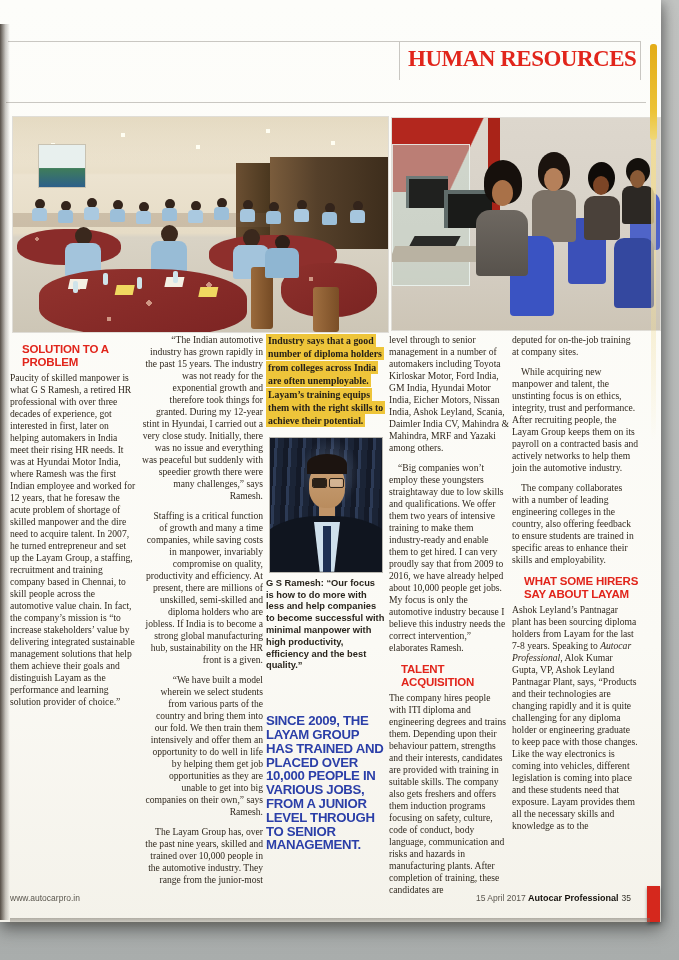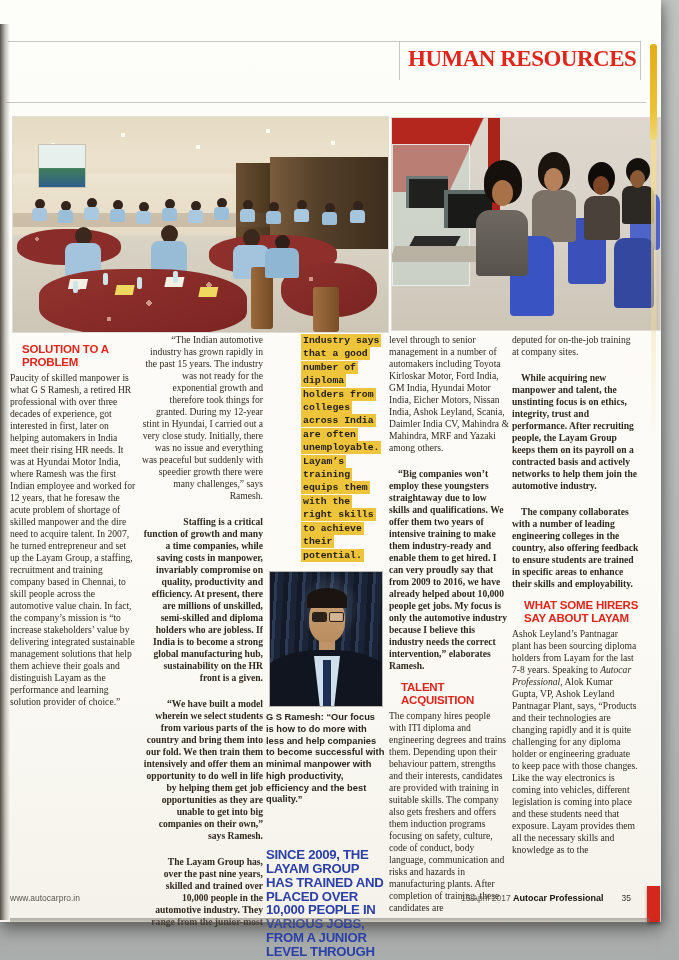--- a/index.html
+++ b/index.html
@@ -109,33 +109,33 @@
   .pr-w3-hair{position:absolute;left:196px;top:44px;width:27px;height:32px;border-radius:50%;background:#0f0b08;}
   .pr-w3-face{position:absolute;left:201px;top:58px;width:16px;height:19px;border-radius:50%;background:#7c4526;}
   .pr-w3-body{position:absolute;left:192px;top:78px;width:36px;height:44px;border-radius:10px 10px 4px 4px;background:#4a413a;}
   .pr-m-hair{position:absolute;left:234px;top:40px;width:24px;height:26px;border-radius:50%;background:#14100c;}
   .pr-m-face{position:absolute;left:238px;top:52px;width:15px;height:18px;border-radius:50%;background:#8a5a36;}
   .pr-m-body{position:absolute;left:230px;top:68px;width:32px;height:38px;border-radius:8px 8px 3px 3px;background:#2c2824;}
   
   .col{position:absolute;top:334px;font-size:9.6px;line-height:12px;color:#31291f;text-align:left;}
   .col p{margin:0 0 0 0;}
   .col p + p{text-indent:9px;}
-  .col p.gap{margin-top:14px;font-weight:bold;}
+  .col p.gap{margin-top:8px;}
   .red-head{
     font-family:"Liberation Sans",sans-serif;font-weight:700;font-size:11.5px;line-height:12.5px;
     color:#e1251b;letter-spacing:-0.2px;margin:9px 0 4px 0;text-indent:0 !important;padding-left:12px;
   }
   .col-1{left:10px;width:128px;}
   .col-2{left:142px;width:121px;text-align:right;}
   .col-3{left:266px;width:119px;}
   .col-4{left:389px;width:120px;}
   .col-5{left:512px;width:127px;}
   
   .highlight-block{
-    font-family:Liberation Mono, monospace;font-weight:700;font-size:9.8px;line-height:13.4px;color:#262118;margin-left:35px;
+    font-family:Liberation Serif, serif;font-weight:700;font-size:9.8px;line-height:13.4px;color:#262118;
   }
   .highlight-block span{background:#eec53a;padding:1px 2px;box-decoration-break:clone;-webkit-box-decoration-break:clone;}
   .portrait{position:relative;width:112px;height:134px;margin:10px 0 6px 4px;overflow:hidden;
     background:
       repeating-linear-gradient(93deg,#141a28 0 5px,#2c3a55 5px 8px,#1b2436 8px 14px);
     box-shadow:0 0 0 1px rgba(120,115,105,.5);}
   .pt-glow{position:absolute;left:30px;top:0;width:60px;height:70px;background:radial-gradient(ellipse at center,rgba(150,170,200,.35),transparent 70%);}
   .pt-suit{position:absolute;left:-8px;top:78px;width:128px;height:60px;border-radius:45% 45% 0 0;background:#10151f;}
   .pt-shirt{position:absolute;left:44px;top:84px;width:26px;height:50px;background:#cfe0ec;clip-path:polygon(0 0,100% 0,78% 100%,22% 100%);}
   .pt-tie{position:absolute;left:53px;top:88px;width:8px;height:46px;background:#1d2f52;}
@@ -150,21 +150,21 @@
   .pullquote{
     margin-top:42px;
     font-family:"Liberation Sans",sans-serif;font-weight:800;font-size:13.2px;line-height:13.8px;
     color:#2b3fa8;letter-spacing:-0.3px;
   }
   .em-serif{font-style:italic;}
   
   .footer-left{position:absolute;left:10px;top:893px;font-family:"Liberation Sans",sans-serif;font-size:8.5px;color:#5a564e;}
   .footer-right{position:absolute;right:30px;top:893px;font-family:"Liberation Sans",sans-serif;font-size:8.5px;color:#5a564e;white-space:nowrap;}
   .footer-right .mag{font-weight:800;color:#16130f;font-size:9px;}
-  .footer-right .pageno{color:#3a372f;margin-left:18px;}
+  .footer-right .pageno{color:#3a372f;margin-left:3px;}
 </style>
 </head>
 <body>
 
 <div class="backdrop"></div>
 <div class="page">
 
   <div class="rule-top"></div>
   <div class="header-box"></div>
   <div class="section-title">HUMAN RESOURCES</div>

